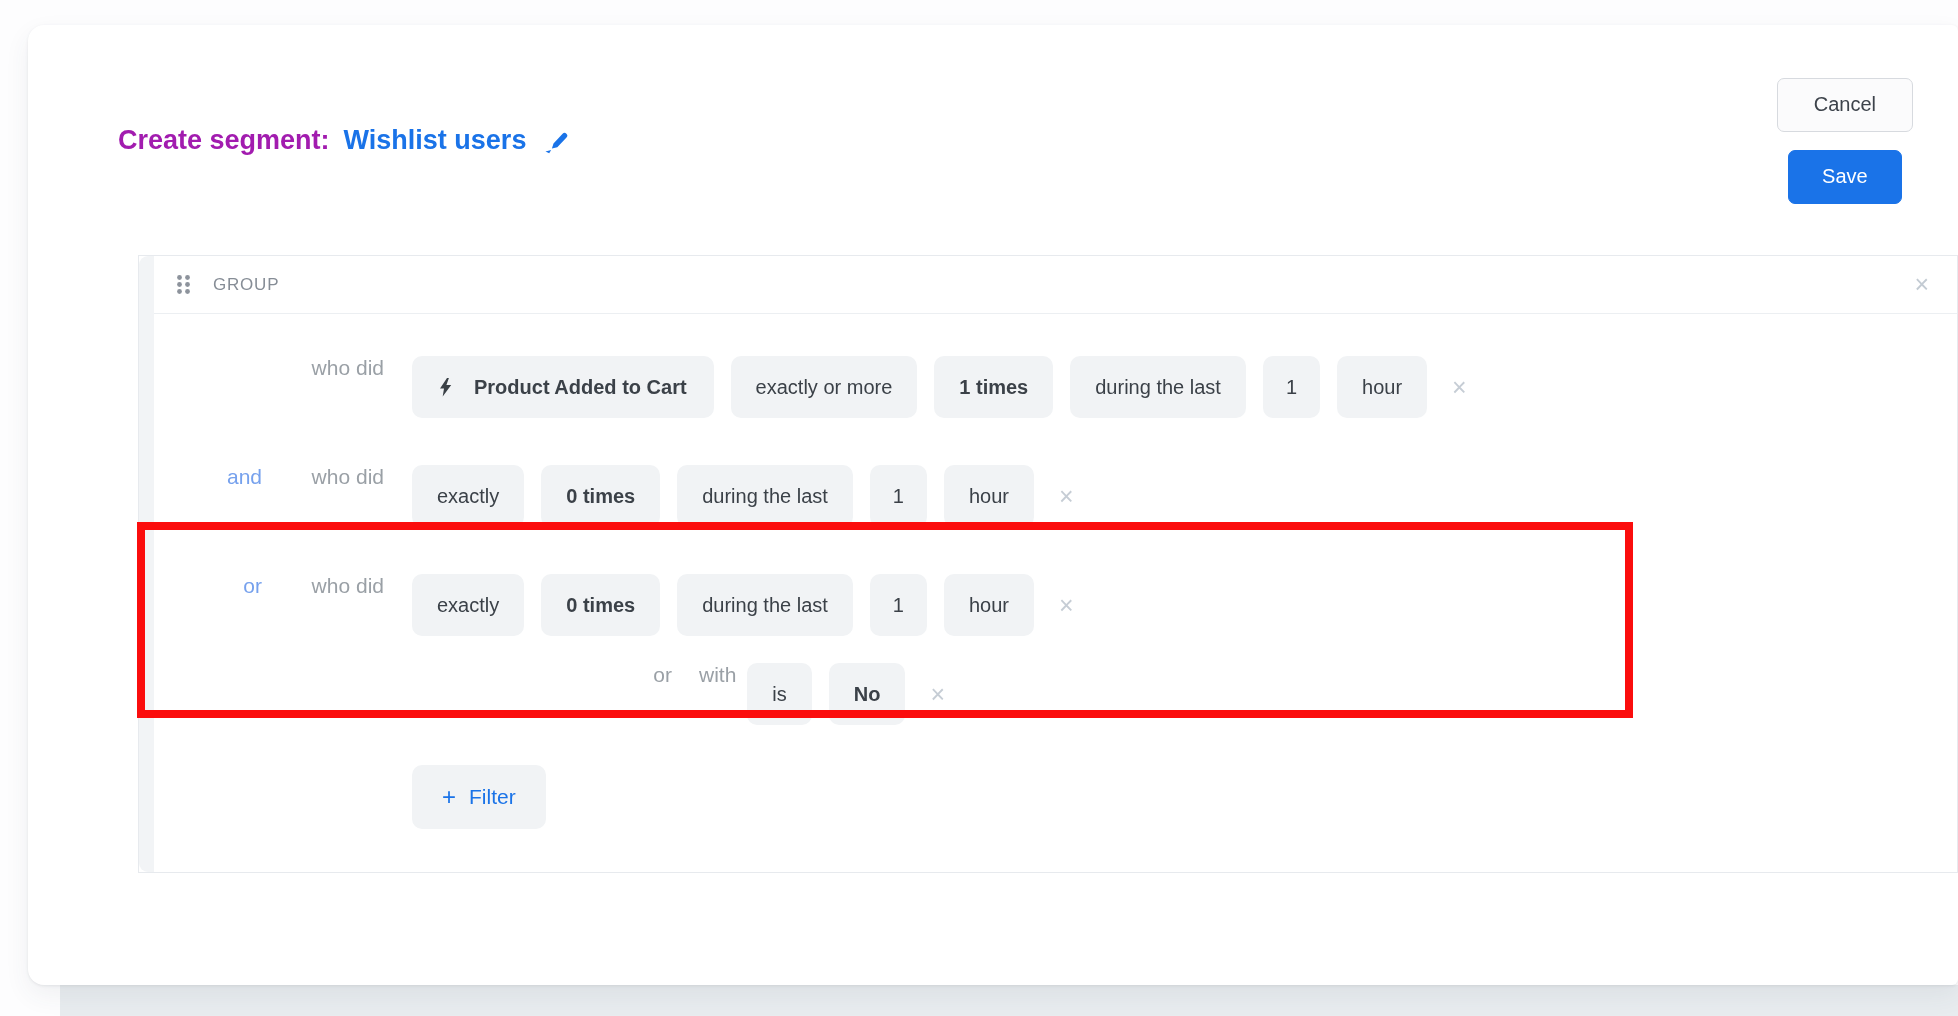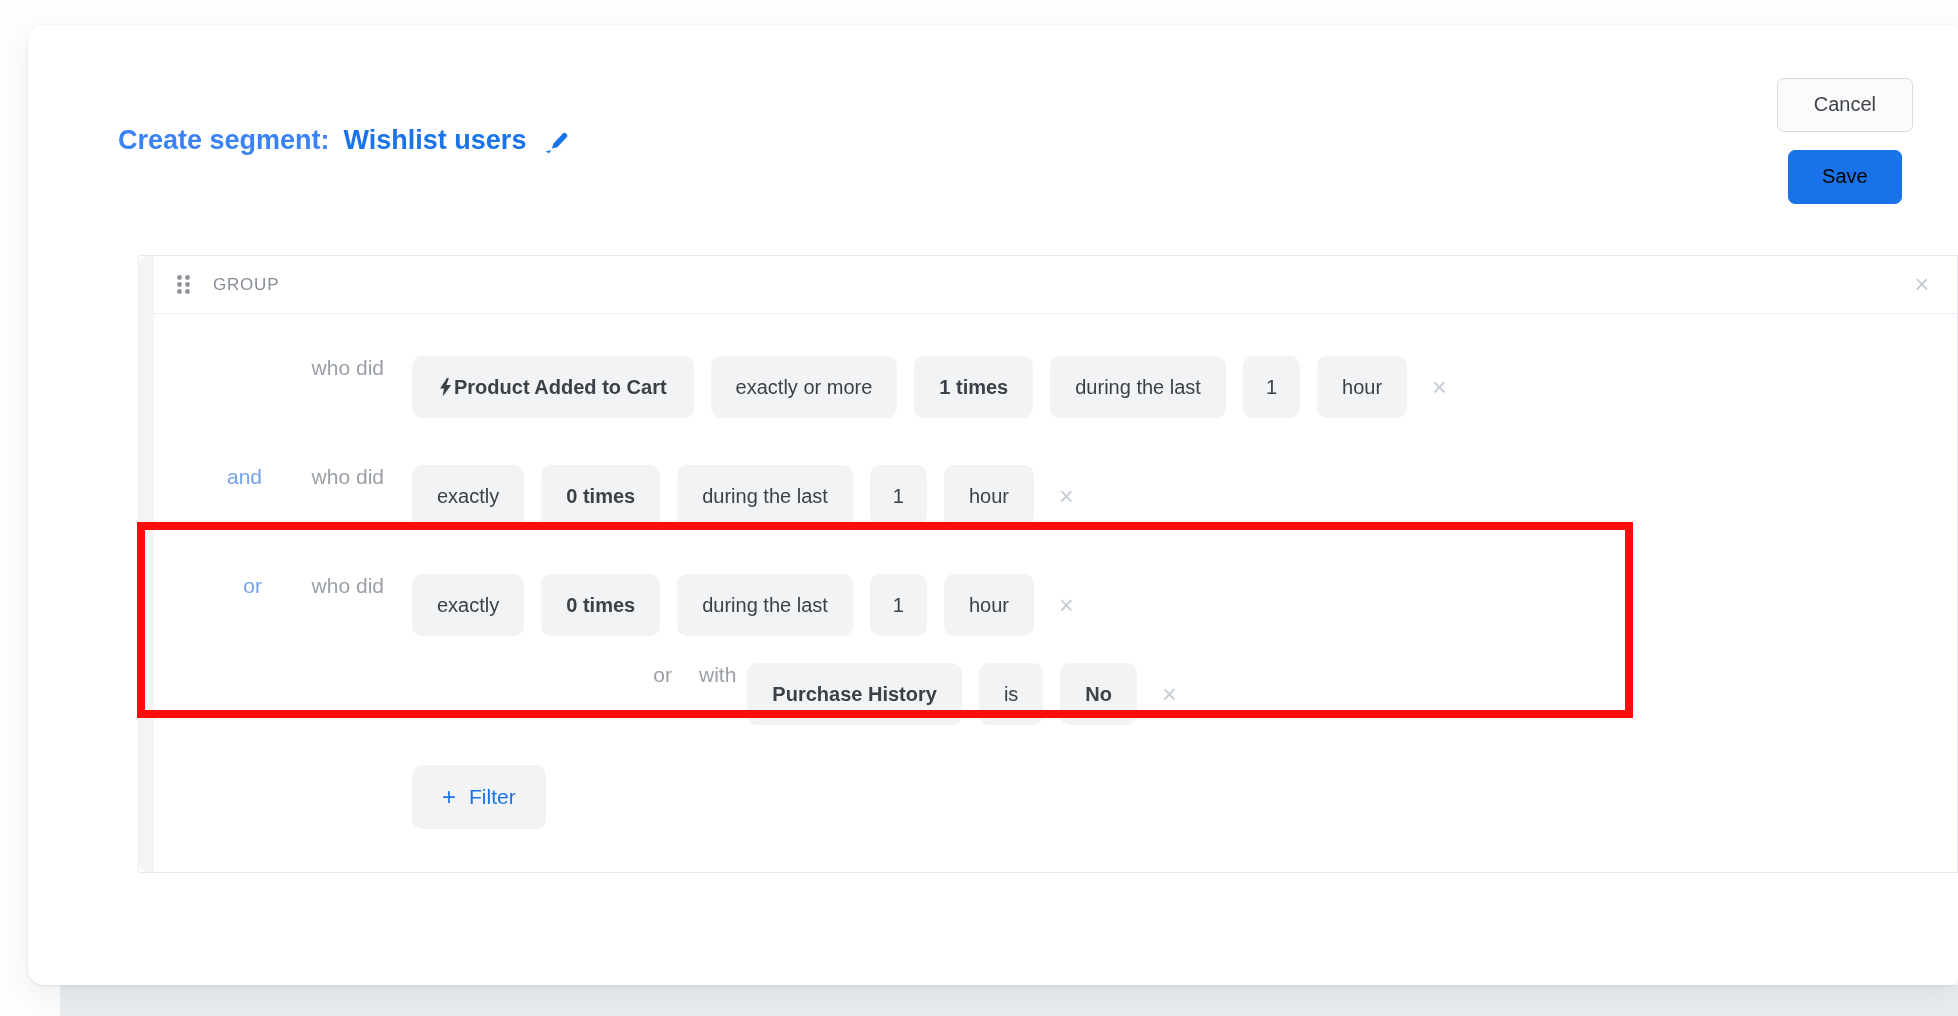--- a/index.html
+++ b/index.html
@@ -20,28 +20,28 @@
     background:#fff; border-radius:16px 6px 6px 16px;
     box-shadow:0 1px 3px rgba(55,65,80,.10), 0 10px 26px rgba(55,65,80,.07);
   }
 
   
   .page-header {
     position:absolute; left:90px; top:88px; right:45px; height:55px;
     display:flex; align-items:center; justify-content:space-between;
   }
   .title-wrap { display:flex; align-items:center; gap:14px; }
-  .title-label { font-size:27px; font-weight:700; color:#3b82f6; }
+  .title-label { font-size:27px; font-weight:700; color:#a21caf; }
   .segment-name { font-size:27px; font-weight:700; color:#1a73e8; }
   .pencil-icon { width:28px; height:28px; margin-left:2px; }
   .actions { display:flex; align-items:center; gap:18px;flex-direction:column; }
   .btn { height:54px; border-radius:7px; font-family:inherit; font-size:20px;
          display:flex; align-items:center; justify-content:center; cursor:pointer; }
   .btn-cancel { padding:0 36px; background:#fbfbfc; border:1px solid #d7dadf; color:#3d434b; }
-  .btn-save   { padding:0 33px; background:#1a73e8; border:1px solid #1a73e8; color:#000000; }
+  .btn-save   { padding:0 33px; background:#1a73e8; border:1px solid #1a73e8; color:#ffffff; }
 
   
   .group-card {
     position:absolute; left:110px; top:230px; width:1820px; height:618px;
     background:#fff; border:1px solid #e7eaee; border-radius:0;
   }
   .group-strip {
     position:absolute; left:0; top:0; bottom:0; width:15px;
     background:#f2f4f6; border-radius:9px 0 0 9px;
   }
@@ -61,21 +61,21 @@
   .frow.sub { padding-left:460px; margin-bottom:40px; }
   .connector { width:88px; text-align:right; font-size:21px; color:#76a1ed; flex:0 0 auto; }
   .prefix { width:100px; margin-left:22px; text-align:right; font-size:21px; color:#9aa0a6; flex:0 0 auto; }
   .pills { display:flex; align-items:center; gap:17px; margin-left:28px; }
   .pill {
     height:62px; display:flex; align-items:center; padding:0 25px;
     background:#f1f3f5; border-radius:10px; font-size:20px; color:#3b4148;
     white-space:nowrap; cursor:pointer;
   }
   .pill.bold { font-weight:700; }
-  .pill.event { gap:2px; font-weight:700; padding:0 27px; }
+  .pill.event { gap:22px; font-weight:700; padding:0 27px; }
   .pill.num { padding:0 23px; }
   .bolt-icon { width:13px; height:19px; flex:0 0 auto; }
   .remove-x { margin-left:8px; font-size:25px; color:#c6cdd5; line-height:1; cursor:pointer; }
 
   .sub-connector { width:38px; text-align:right; font-size:21px; color:#9aa0a6; flex:0 0 auto; }
   .sub-prefix { margin-left:27px; font-size:21px; color:#9aa0a6; flex:0 0 auto; }
   .frow.sub .pills { margin-left:11px; }
 
   
   .filter-btn {
@@ -178,21 +178,20 @@
             <div class="pill num">1</div>
             <div class="pill">hour</div>
             <span class="remove-x">×</span>
           </div>
         </div>
 
         <div class="frow sub">
           <span class="sub-connector">or</span>
           <span class="sub-prefix">with</span>
           <div class="pills">
-            <div class="pill bold">Purchase History</div>
             <div class="pill">is</div>
             <div class="pill bold">No</div>
             <span class="remove-x">×</span>
           </div>
         </div>
 
         <button class="filter-btn">
           <span class="filter-plus">+</span>
           <span>Filter</span>
         </button>

